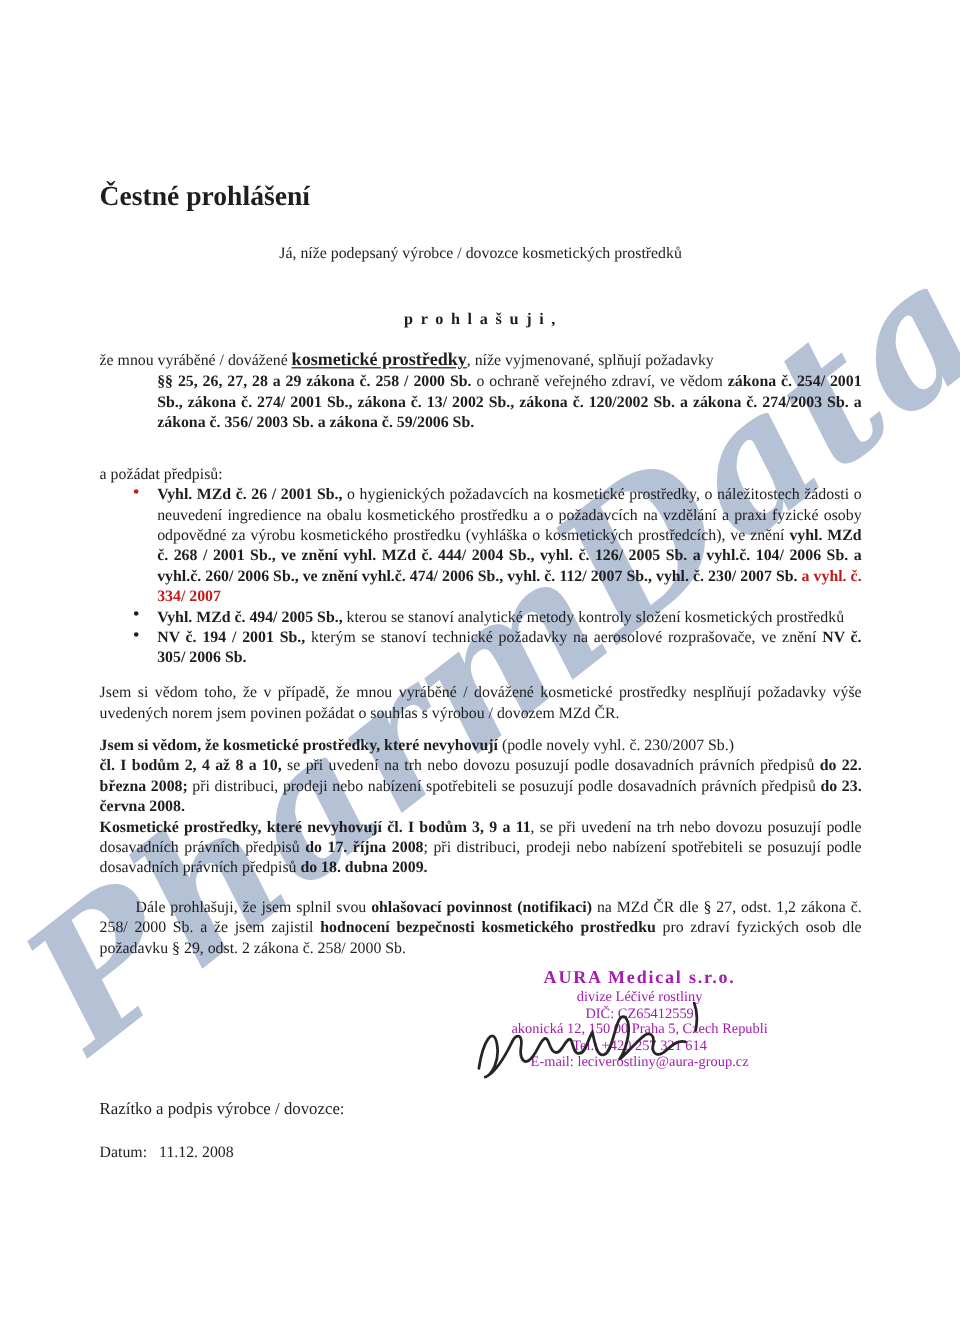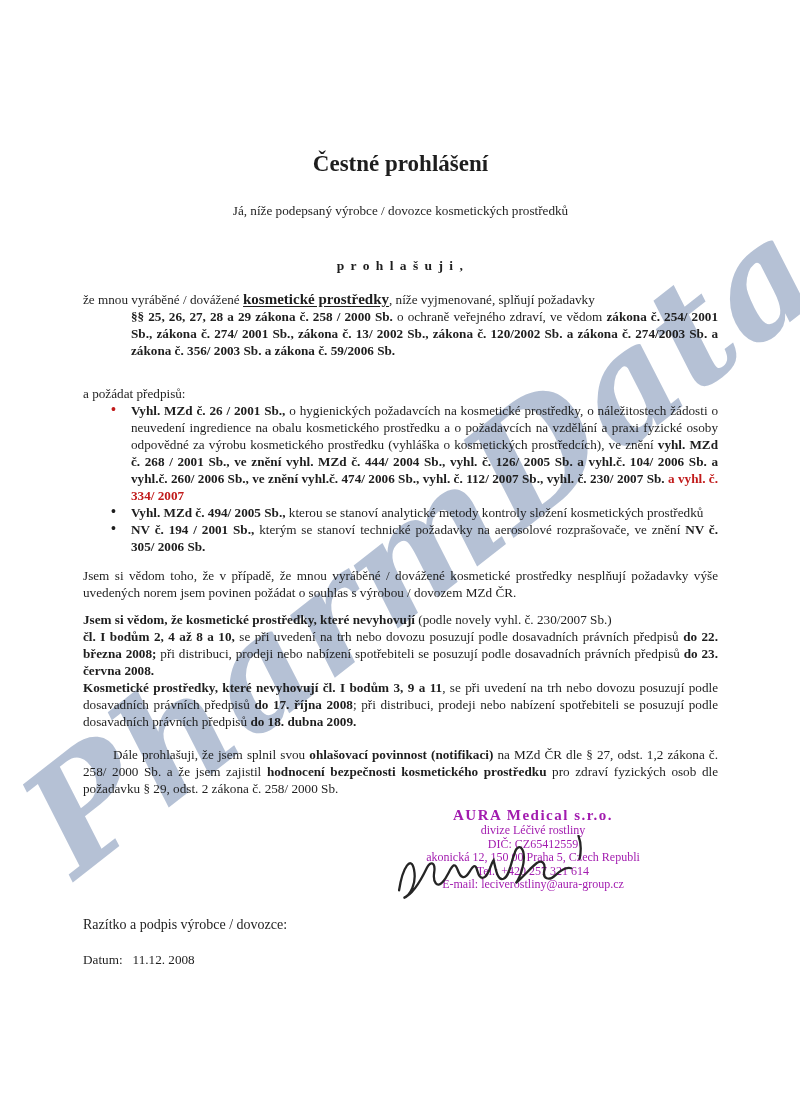--- a/index.html
+++ b/index.html
@@ -16,21 +16,21 @@
     font-family:"DejaVu Serif", serif; font-style:italic; font-weight:bold;
     font-size:148px; letter-spacing:2px; color:rgba(163,177,202,0.8);
     z-index:0; white-space:nowrap; pointer-events:none;
   }
   
   .content {
     position:absolute; left:83px; top:0; width:635px; z-index:1;
     font-size:13.2px; line-height:17px;
   }
   .title {
-    margin:150px 0 0 0; text-align:center;
+    margin:150px 0 0 0; text-align:left;
     font-size:23px; line-height:28px; font-weight:bold;
   }
   .intro-line { margin-top:24px; text-align:center; }
   .declare-word {
     margin-top:38px; text-align:center; font-weight:bold;
     font-size:13.5px; letter-spacing:1.5px;
   }
   .products-line { margin-top:17px; white-space:nowrap; }
   .hl-big {
     font-weight:bold; font-size:15px;

